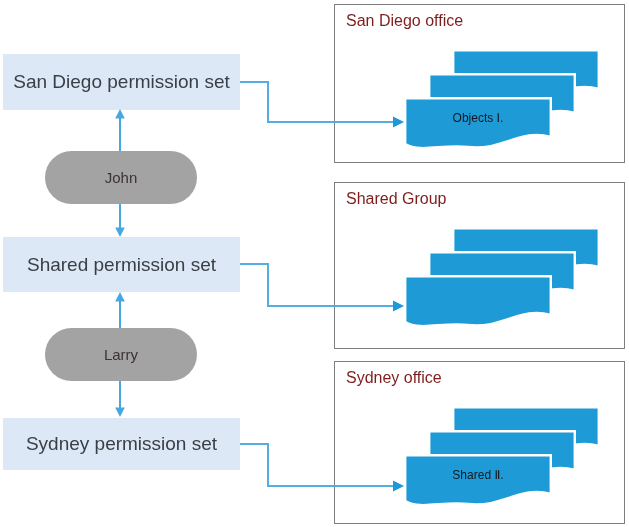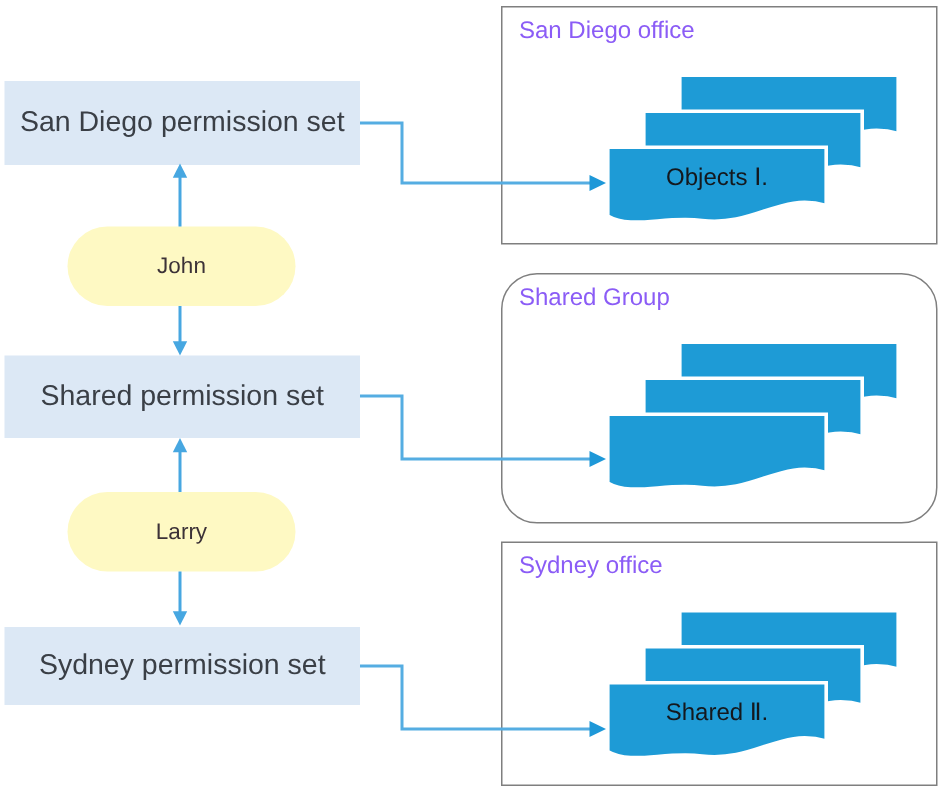--- a/index.html
+++ b/index.html
@@ -28,50 +28,50 @@
     color:#3a3f46;font-size:19px;
     z-index:2;
   }
   .perm-sandiego{top:54px;height:56px;}
   .perm-shared{top:237px;height:55px;}
   .perm-sydney{top:418px;height:52px;}
 
   
   .user-pill{
     position:absolute;left:45px;width:152px;height:53px;
-    background:#fef9c3;border-radius:27px;
+    background:#a3a3a3;border-radius:27px;
     display:flex;align-items:center;justify-content:center;
     color:#3c3237;font-size:15px;
     z-index:2;
   }
   .pill-john{top:151px;}
   .pill-larry{top:328px;text-align:right;}
 
   
   .group{
     position:absolute;left:334px;width:291px;
     background:#ffffff;border:1px solid #7f7f7f;
     box-sizing:border-box;z-index:1;
   }
   .group-1{top:4px;height:159px;}
-  .group-2{top:182px;height:167px;border-radius:24px;}
+  .group-2{top:182px;height:167px;}
   .group-3{top:361px;height:163px;padding-left:27px;}
   .group-title{
     position:absolute;left:11px;top:7px;
-    color:#8b5cf6;font-size:16px;white-space:nowrap;
+    color:#7f1d1d;font-size:16px;white-space:nowrap;
   }
   .doc{position:absolute;width:148px;height:58px;overflow:visible;}
   .doc path{fill:#1e9bd6;stroke:#ffffff;stroke-width:2.4;}
   .doc-back{left:117px;top:44px;}
   .doc-mid{left:93px;top:68px;}
   .doc-front{left:69px;top:92px;}
   .doc-label{
     position:absolute;left:69px;top:92px;width:148px;height:42px;
     display:flex;align-items:center;justify-content:center;
-    color:#14181d;font-size:16px;white-space:nowrap;
+    color:#14181d;font-size:12px;white-space:nowrap;
   }
 </style>
 </head>
 <body>
 
 <div class="canvas">
 
   <svg class="overlay" width="629" height="527" viewBox="0 0 629 527">
 
     <g>

